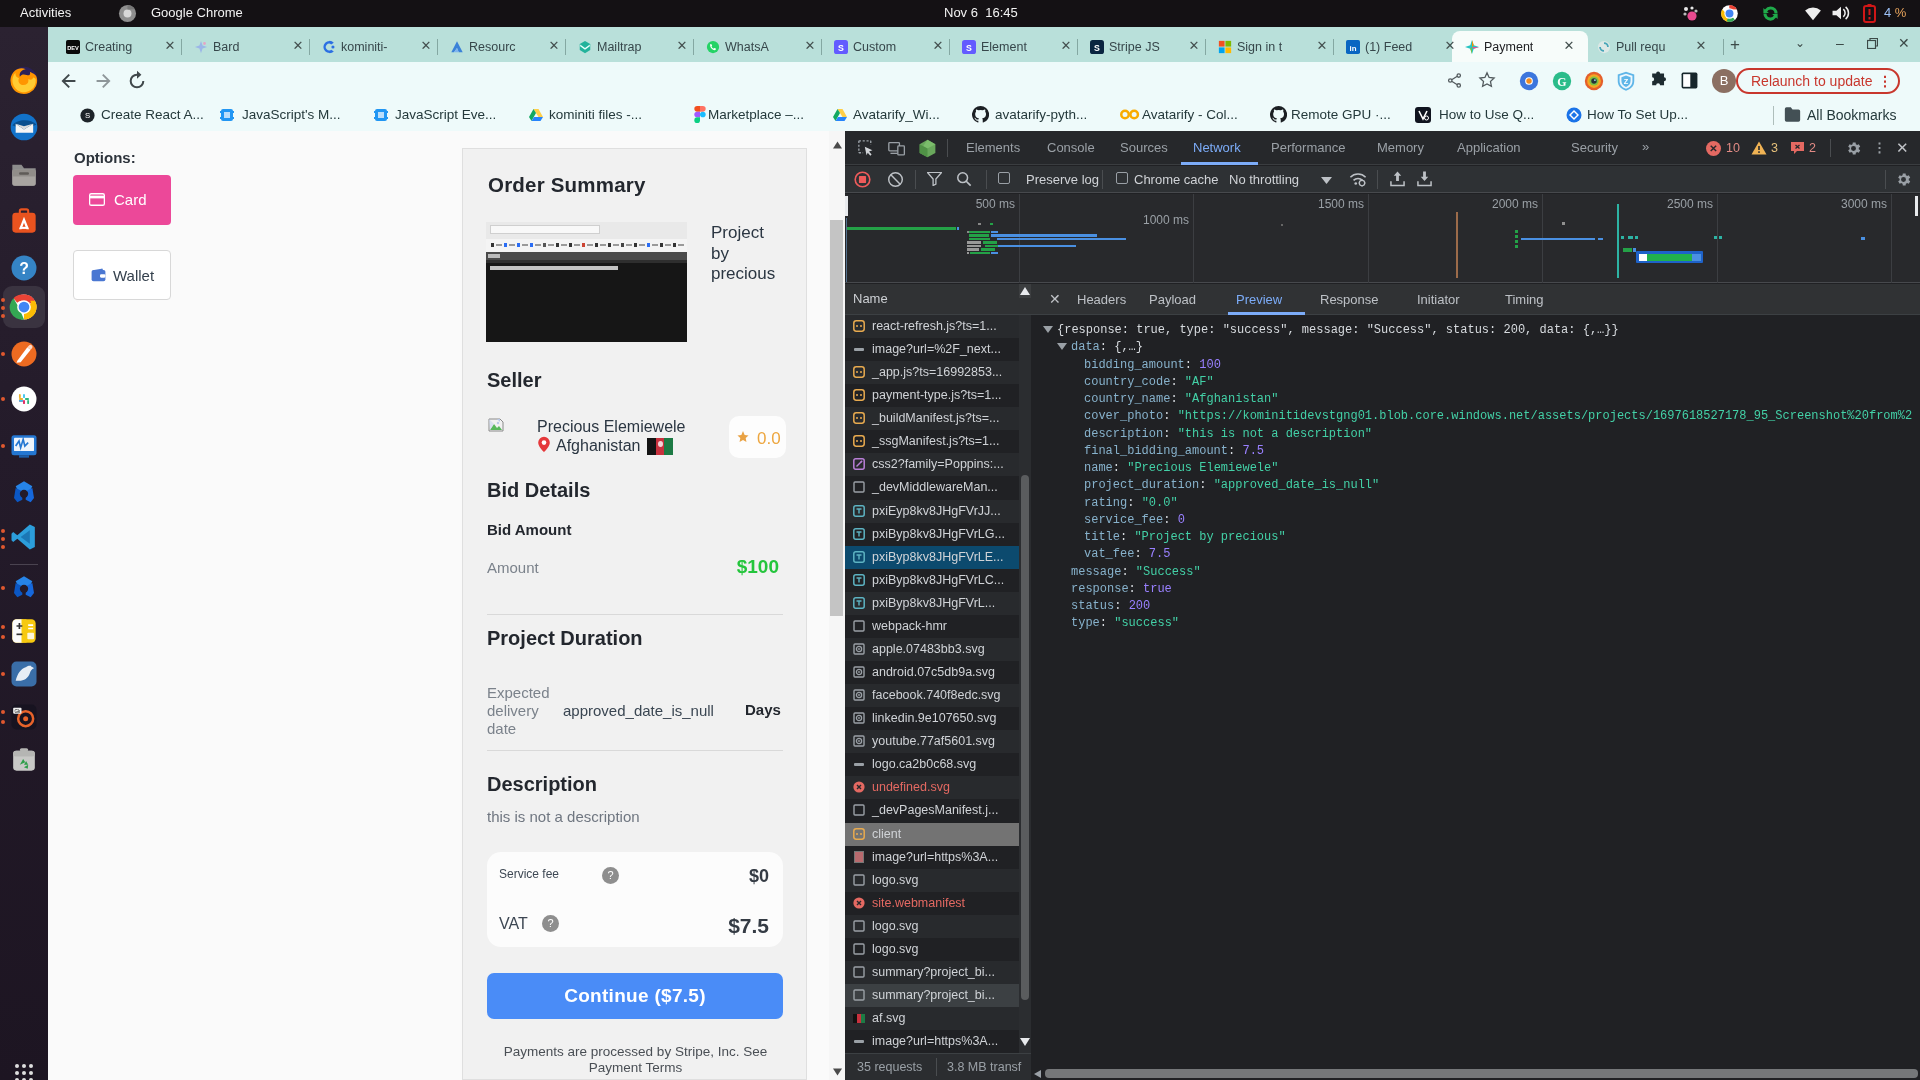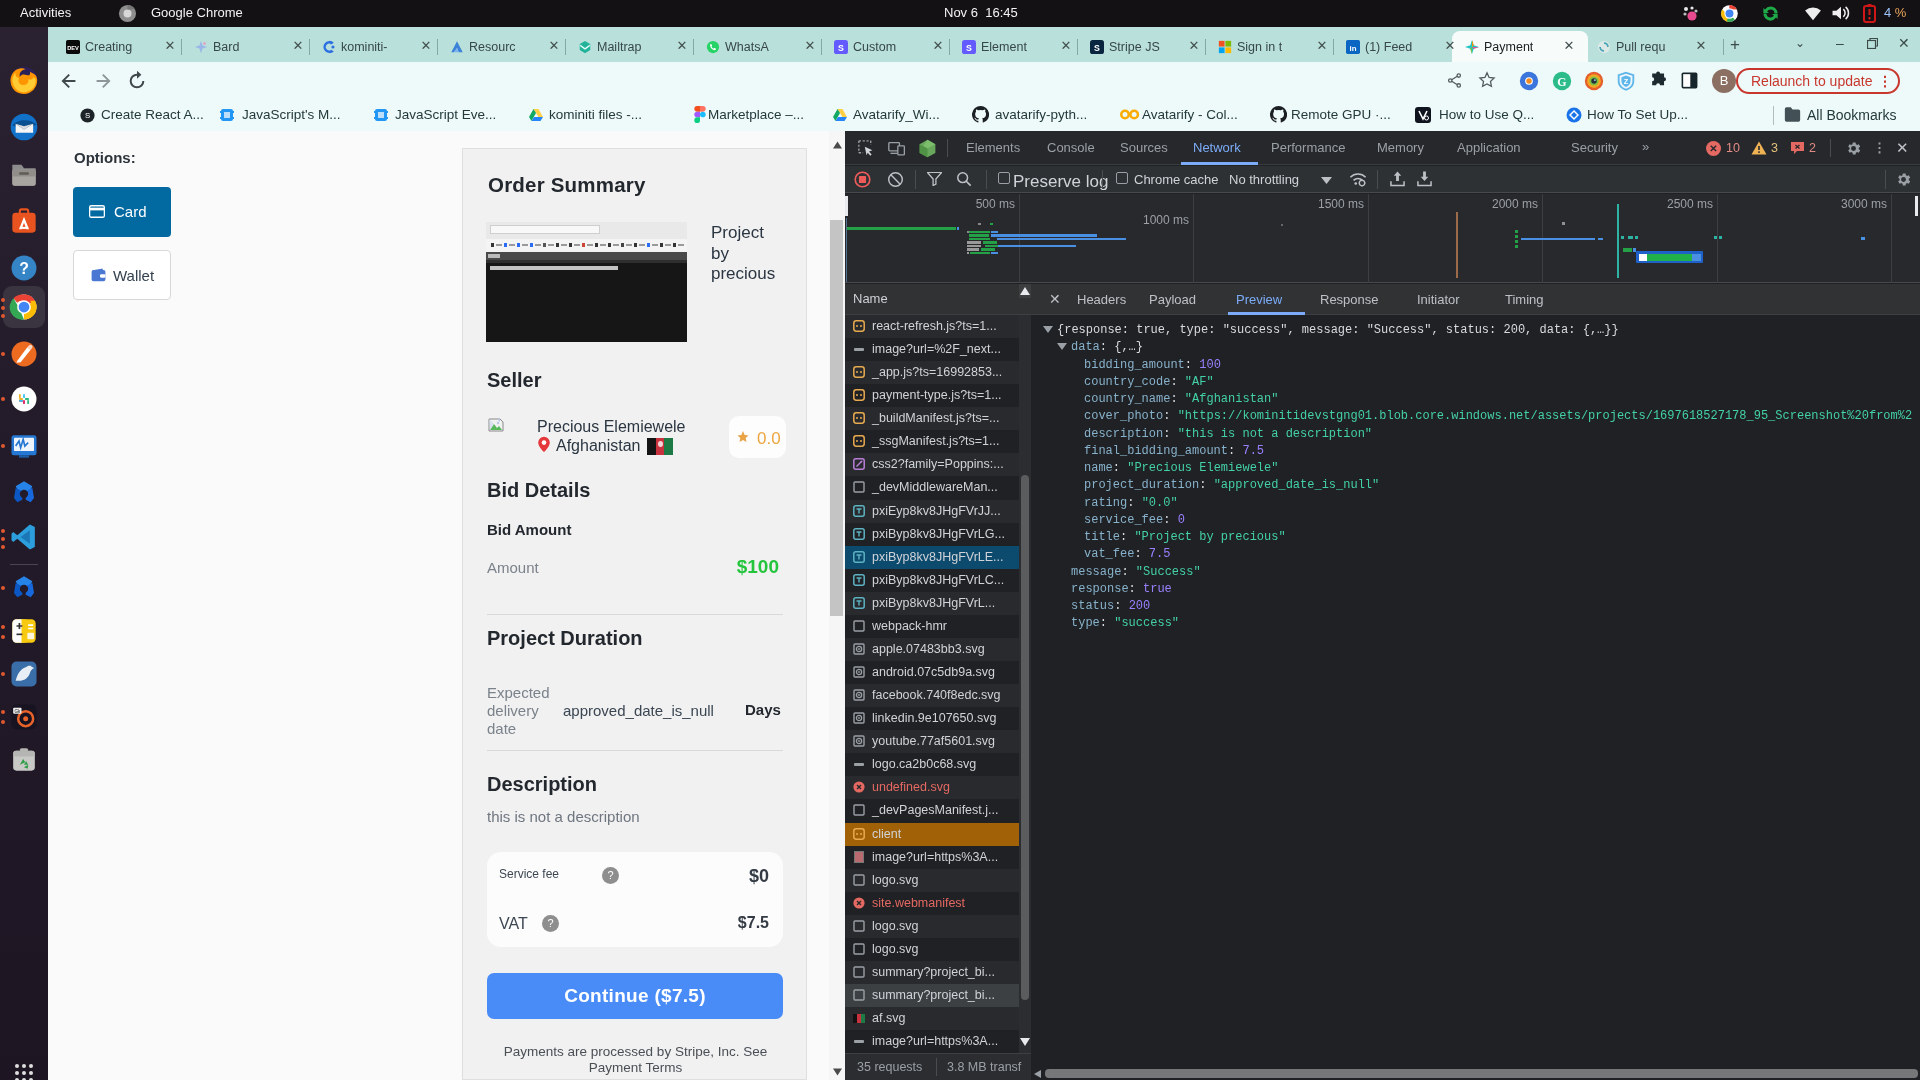--- a/index.html
+++ b/index.html
@@ -32,21 +32,21 @@
 #bookmarks { position:absolute; left:0; top:73px; width:1872px; height:31px; background:#eefafa; font-size:13.5px; color:#24393b; }
 .bm { position:absolute; top:7px; height:16px; white-space:nowrap; }
 
 
 #page { position:absolute; left:0; top:104px; width:797px; height:949px; background:#fafafa; }
 #pagesb { position:absolute; left:781px; top:104px; width:16px; height:949px; background:#f6f6f6; }
 #pagesb .thumb { position:absolute; left:1px; top:89px; width:13px; height:396px; background:#c4c4c4; }
 
 #optlabel { position:absolute; left:26px; top:18px; font-weight:bold; font-size:15px; color:#2d333b; }
 .optbtn { position:absolute; left:25px; width:98px; height:50px; border-radius:4px; font-size:15px; }
-#cardbtn { top:56px; background:#0369a1; color:#fff;text-align:center; }
+#cardbtn { top:44px; background:#ec4899; color:#fff;text-align:center; }
 #walletbtn { top:119px; background:#fff; border:1px solid #d8d8d8; color:#333f4c; }
 
 #ordercard { position:absolute; left:414px; top:17px; width:345px; height:932px; background:#f1f1f1; border:1px solid #dfdfdf; }
 
 
 #devtools { position:absolute; left:797px; top:104px; width:1075px; height:949px; background:#202124; color:#d6d9dc; }
 .dtab { color:#9aa0a6; font-size:13px; }
 .frow { position:absolute; left:0; width:174px; height:23px; font-size:12.5px; }
 .ficw { position:absolute; left:8px; top:5px; width:12px; height:12px; }
 .fico { position:absolute; left:0; top:0; width:12px; height:12px; }
@@ -621,21 +621,21 @@
         <div class="abs" style="left:282px;top:552px;font-size:15px;font-weight:bold;color:#23272e;">Days</div>
         <div class="abs" style="left:24px;top:601px;width:296px;height:1px;background:#d9d9d9;"></div>
         <div class="abs" style="left:24px;top:624px;font-weight:bold;font-size:20px;color:#23272e;">Description</div>
         <div class="abs" style="left:24px;top:659px;font-size:15px;color:#6f7680;">this is not a description</div>
         <div class="abs" style="left:24px;top:703px;width:296px;height:95px;background:#fcfcfc;border-radius:14px;">
           <span class="abs" style="left:12px;top:15px;font-size:12px;color:#3d4753;">Service fee</span>
           <span class="abs" style="left:115px;top:15px;width:17px;height:17px;border-radius:50%;background:#8e8e8e;color:#fff;font-size:11px;text-align:center;line-height:17px;">?</span>
           <span class="abs" style="right:14px;top:14px;font-size:18px;font-weight:bold;color:#343b44;">$0</span>
           <span class="abs" style="left:12px;top:63px;font-size:16px;color:#3d4753;">VAT</span>
           <span class="abs" style="left:55px;top:63px;width:17px;height:17px;border-radius:50%;background:#8e8e8e;color:#fff;font-size:11px;text-align:center;line-height:17px;">?</span>
-          <span class="abs" style="right:14px;top:62px;font-size:16px;font-weight:bold;color:#343b44;">$7.5</span>
+          <span class="abs" style="right:14px;top:62px;font-size:21px;font-weight:bold;color:#343b44;">$7.5</span>
         </div>
         <div class="abs" style="left:24px;top:824px;width:296px;height:46px;background:#4a8cf7;border-radius:7px;color:#fff;font-size:19px;font-weight:bold;text-align:center;line-height:46px;letter-spacing:0.3px;">Continue ($7.5)</div>
         <div class="abs" style="left:0;top:895px;width:345px;text-align:center;font-size:13.5px;color:#4a4f55;line-height:16px;">Payments are processed by Stripe, Inc. See<br>Payment Terms</div>
       </div>
     </div>
     <div id="pagesb">
       <svg class="abs" style="left:4px;top:10px" width="9" height="8" viewBox="0 0 10 8">
           <path d="M5 0 L10 8 H0 Z" fill="#4a4a4a"></path>
         </svg>
       <div class="thumb"></div>
@@ -706,21 +706,21 @@
         <div class="abs" style="left:70px;top:4px;width:1px;height:19px;background:#4a4d50;"></div>
         <svg class="abs" style="left:82px;top:6px" width="15" height="14" viewBox="0 0 16 15">
             <path d="M0.5 0.5 H15.5 L9.5 7.5 V13 L6.5 14.5 V7.5 Z" fill="none" stroke="#bdc1c6" stroke-width="1.4"></path>
           </svg>
         <svg class="abs" style="left:111px;top:5px" width="16" height="16" viewBox="0 0 18 18">
             <circle cx="7.5" cy="7.5" r="5.5" fill="none" stroke="#bdc1c6" stroke-width="1.7"></circle>
             <path d="M11.5 11.5 L16.5 16.5" stroke="#bdc1c6" stroke-width="1.9"></path>
           </svg>
         <div class="abs" style="left:141px;top:4px;width:1px;height:19px;background:#4a4d50;"></div>
         <div class="abs" style="left:153px;top:6px;width:12px;height:12px;border:1.5px solid #9aa0a6;border-radius:2px;"></div>
-        <span class="abs" style="left:168px;top:6px;font-size:17px;color:#d0d3d7;">Preserve log</span>
+        <span class="abs" style="left:181px;top:6px;font-size:13px;color:#d0d3d7;">Preserve log</span>
         <div class="abs" style="left:257px;top:4px;width:1px;height:19px;background:#4a4d50;"></div>
         <div class="abs" style="left:271px;top:6px;width:12px;height:12px;border:1.5px solid #9aa0a6;border-radius:2px;"></div>
         <span class="abs" style="left:289px;top:6px;font-size:13px;color:#d0d3d7;">Chrome cache</span>
         <span class="abs" style="left:384px;top:6px;font-size:13px;color:#d0d3d7;">No throttling</span>
         <svg class="abs" style="left:476px;top:11px" width="11" height="7" viewBox="0 0 11 7">
             <path d="M0 0 H11 L5.5 7 Z" fill="#bdc1c6"></path>
           </svg>
         <svg class="abs" style="left:503px;top:5px" width="20" height="17" viewBox="0 0 22 19">
             <path d="M2.5 7 A12 12 0 0 1 19.5 7" stroke="#bdc1c6" stroke-width="1.7" fill="none"></path>
             <path d="M6 10.5 A7 7 0 0 1 16 10.5" stroke="#bdc1c6" stroke-width="1.7" fill="none"></path>
@@ -1021,21 +1021,21 @@
             <span class="fname" style="color:#e46962;">undefined.svg</span>
           </div>
 <div class="frow" style="top:484px;background:#202124;">
             <span class="ficw">
               <svg class="fico" viewBox="0 0 12 12">
                 <rect x="1" y="1" width="10" height="10" rx="1" fill="none" stroke="#9aa0a6" stroke-width="1.4"></rect>
               </svg>
             </span>
             <span class="fname" style="color:#d0d3d7;">_devPagesManifest.j...</span>
           </div>
-<div class="frow" style="top:508px;background:#a16207;text-align:right;">
+<div class="frow" style="top:508px;background:#737373;text-align:right;">
             <span class="ficw">
               <svg class="fico" viewBox="0 0 12 12">
                 <rect x="0.8" y="0.8" width="10.4" height="10.4" rx="2.4" fill="none" stroke="#e8aa4f" stroke-width="1.5"></rect>
                 <circle cx="4" cy="6" r="1" fill="#e8aa4f"></circle>
                 <circle cx="8" cy="6" r="1" fill="#e8aa4f"></circle>
               </svg>
             </span>
             <span class="fname" style="color:#d0d3d7;">client</span>
           </div>
 <div class="frow" style="top:531px;background:#202124;">

